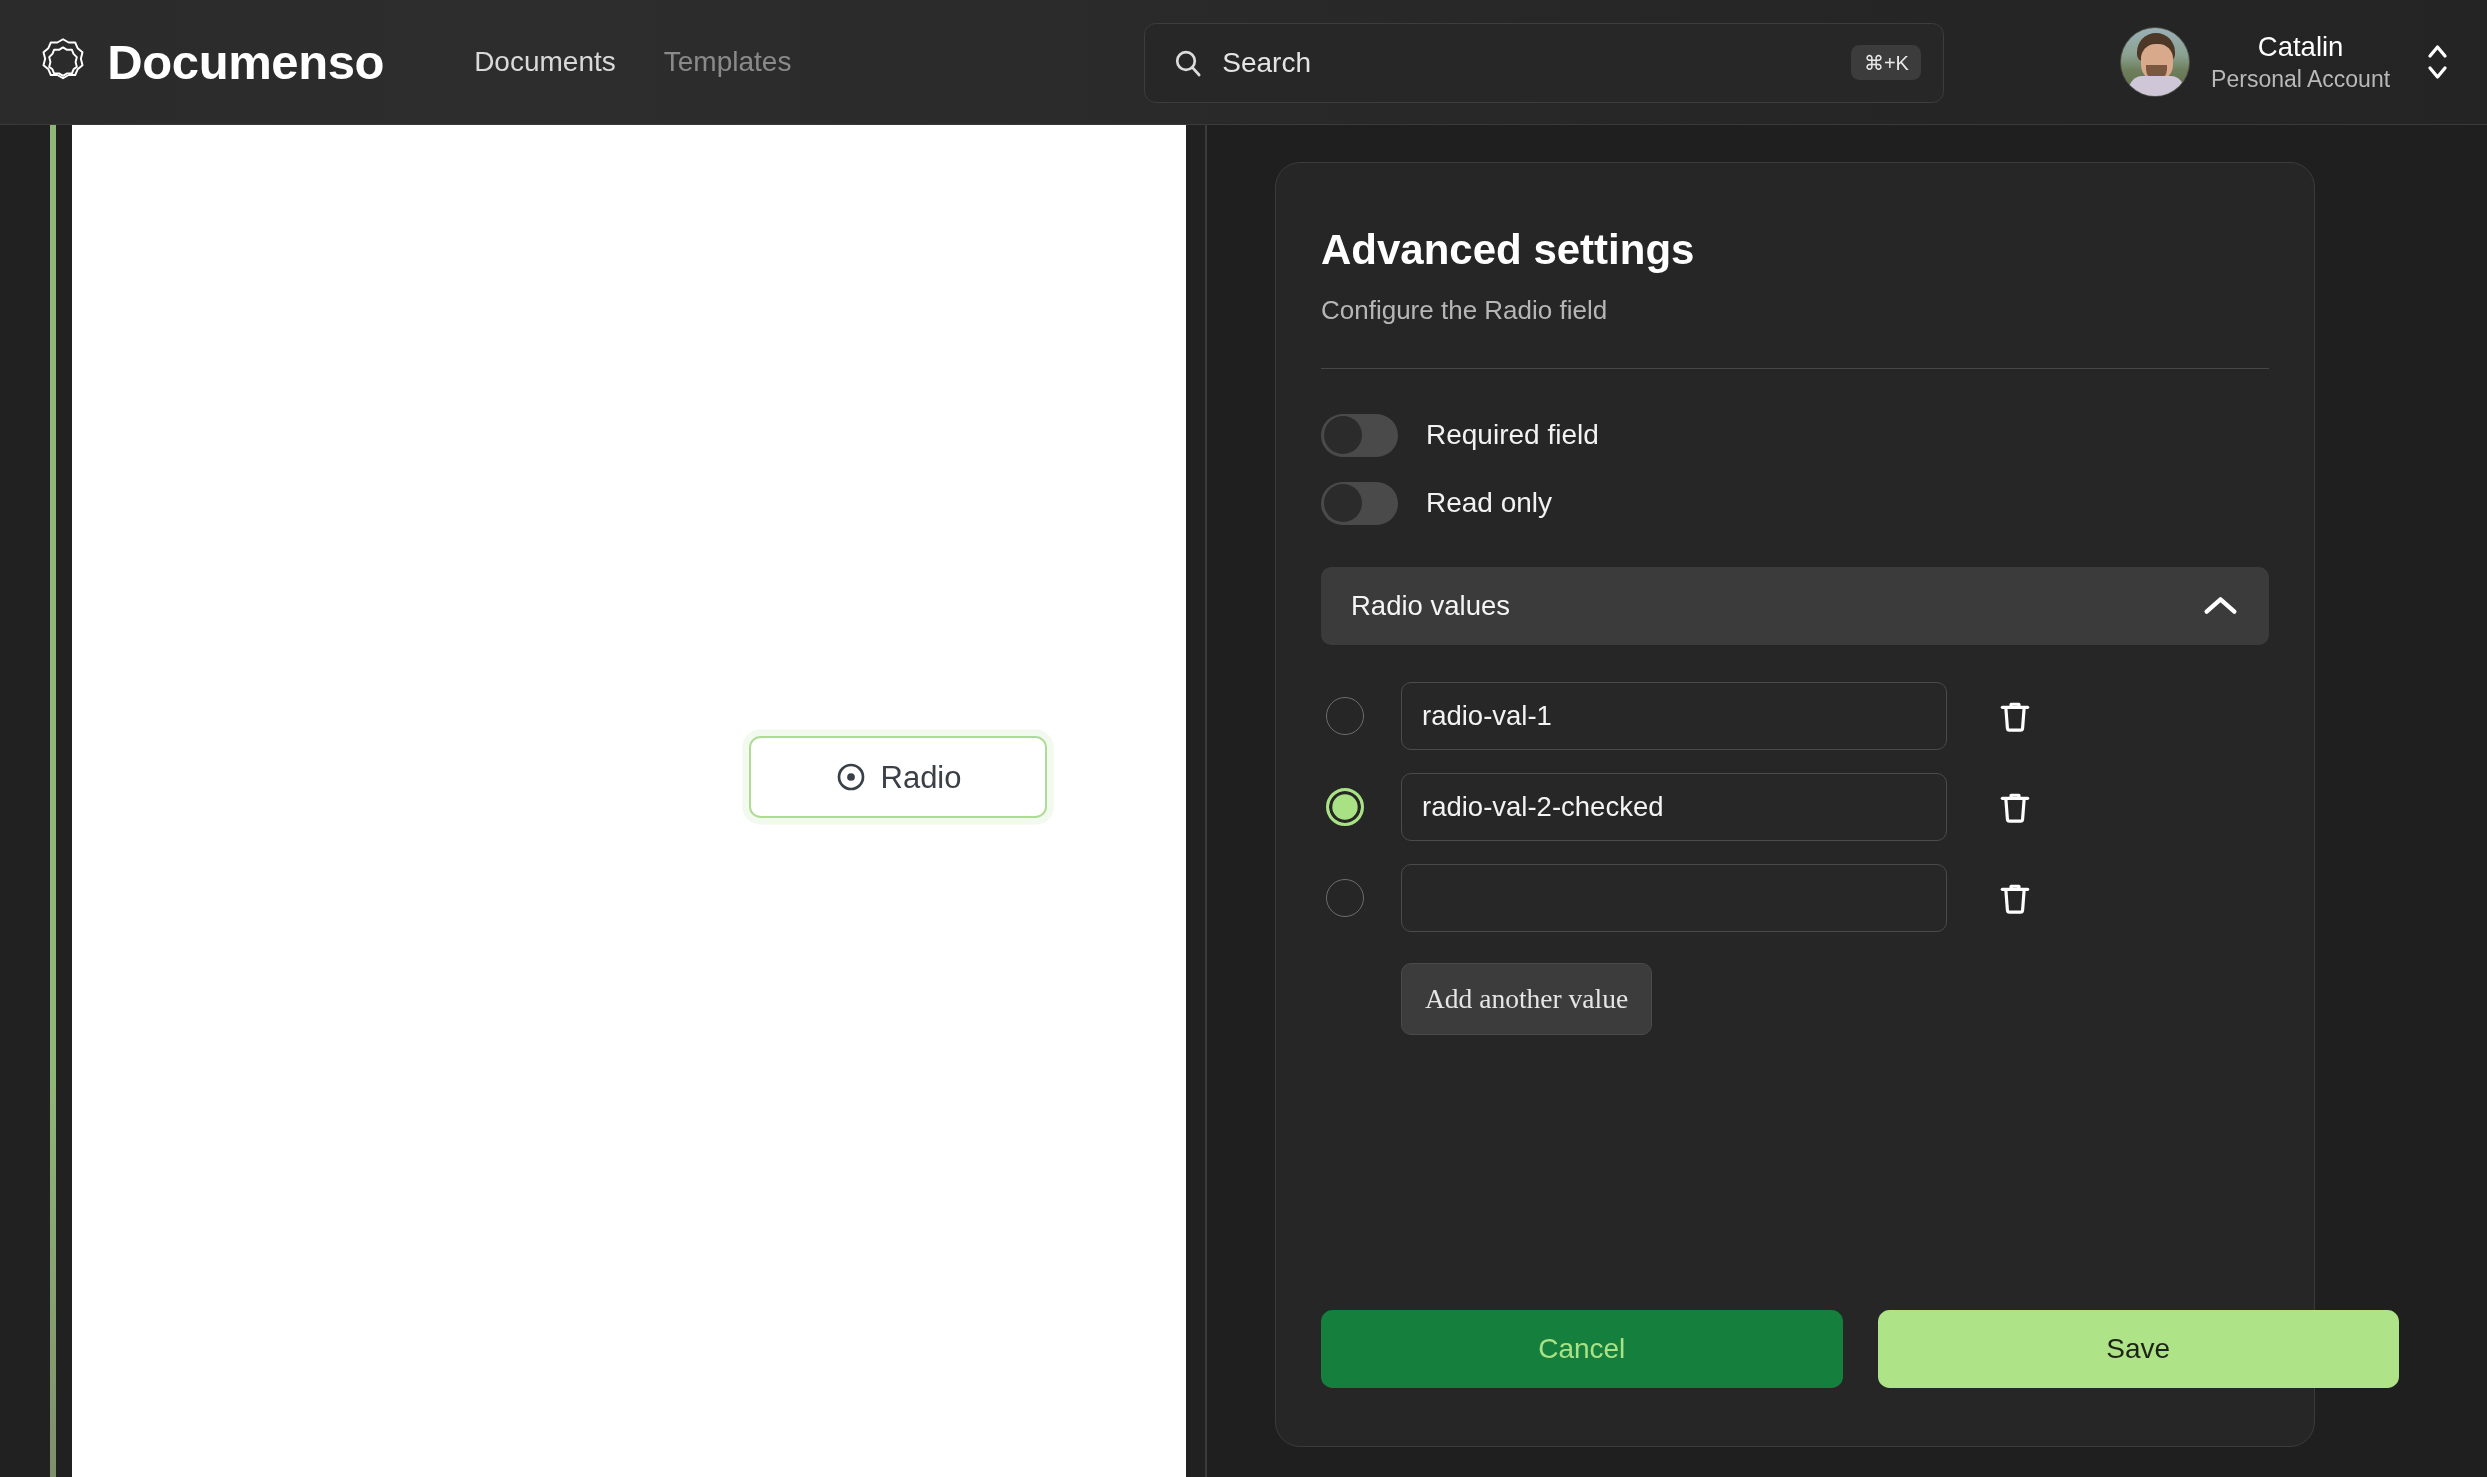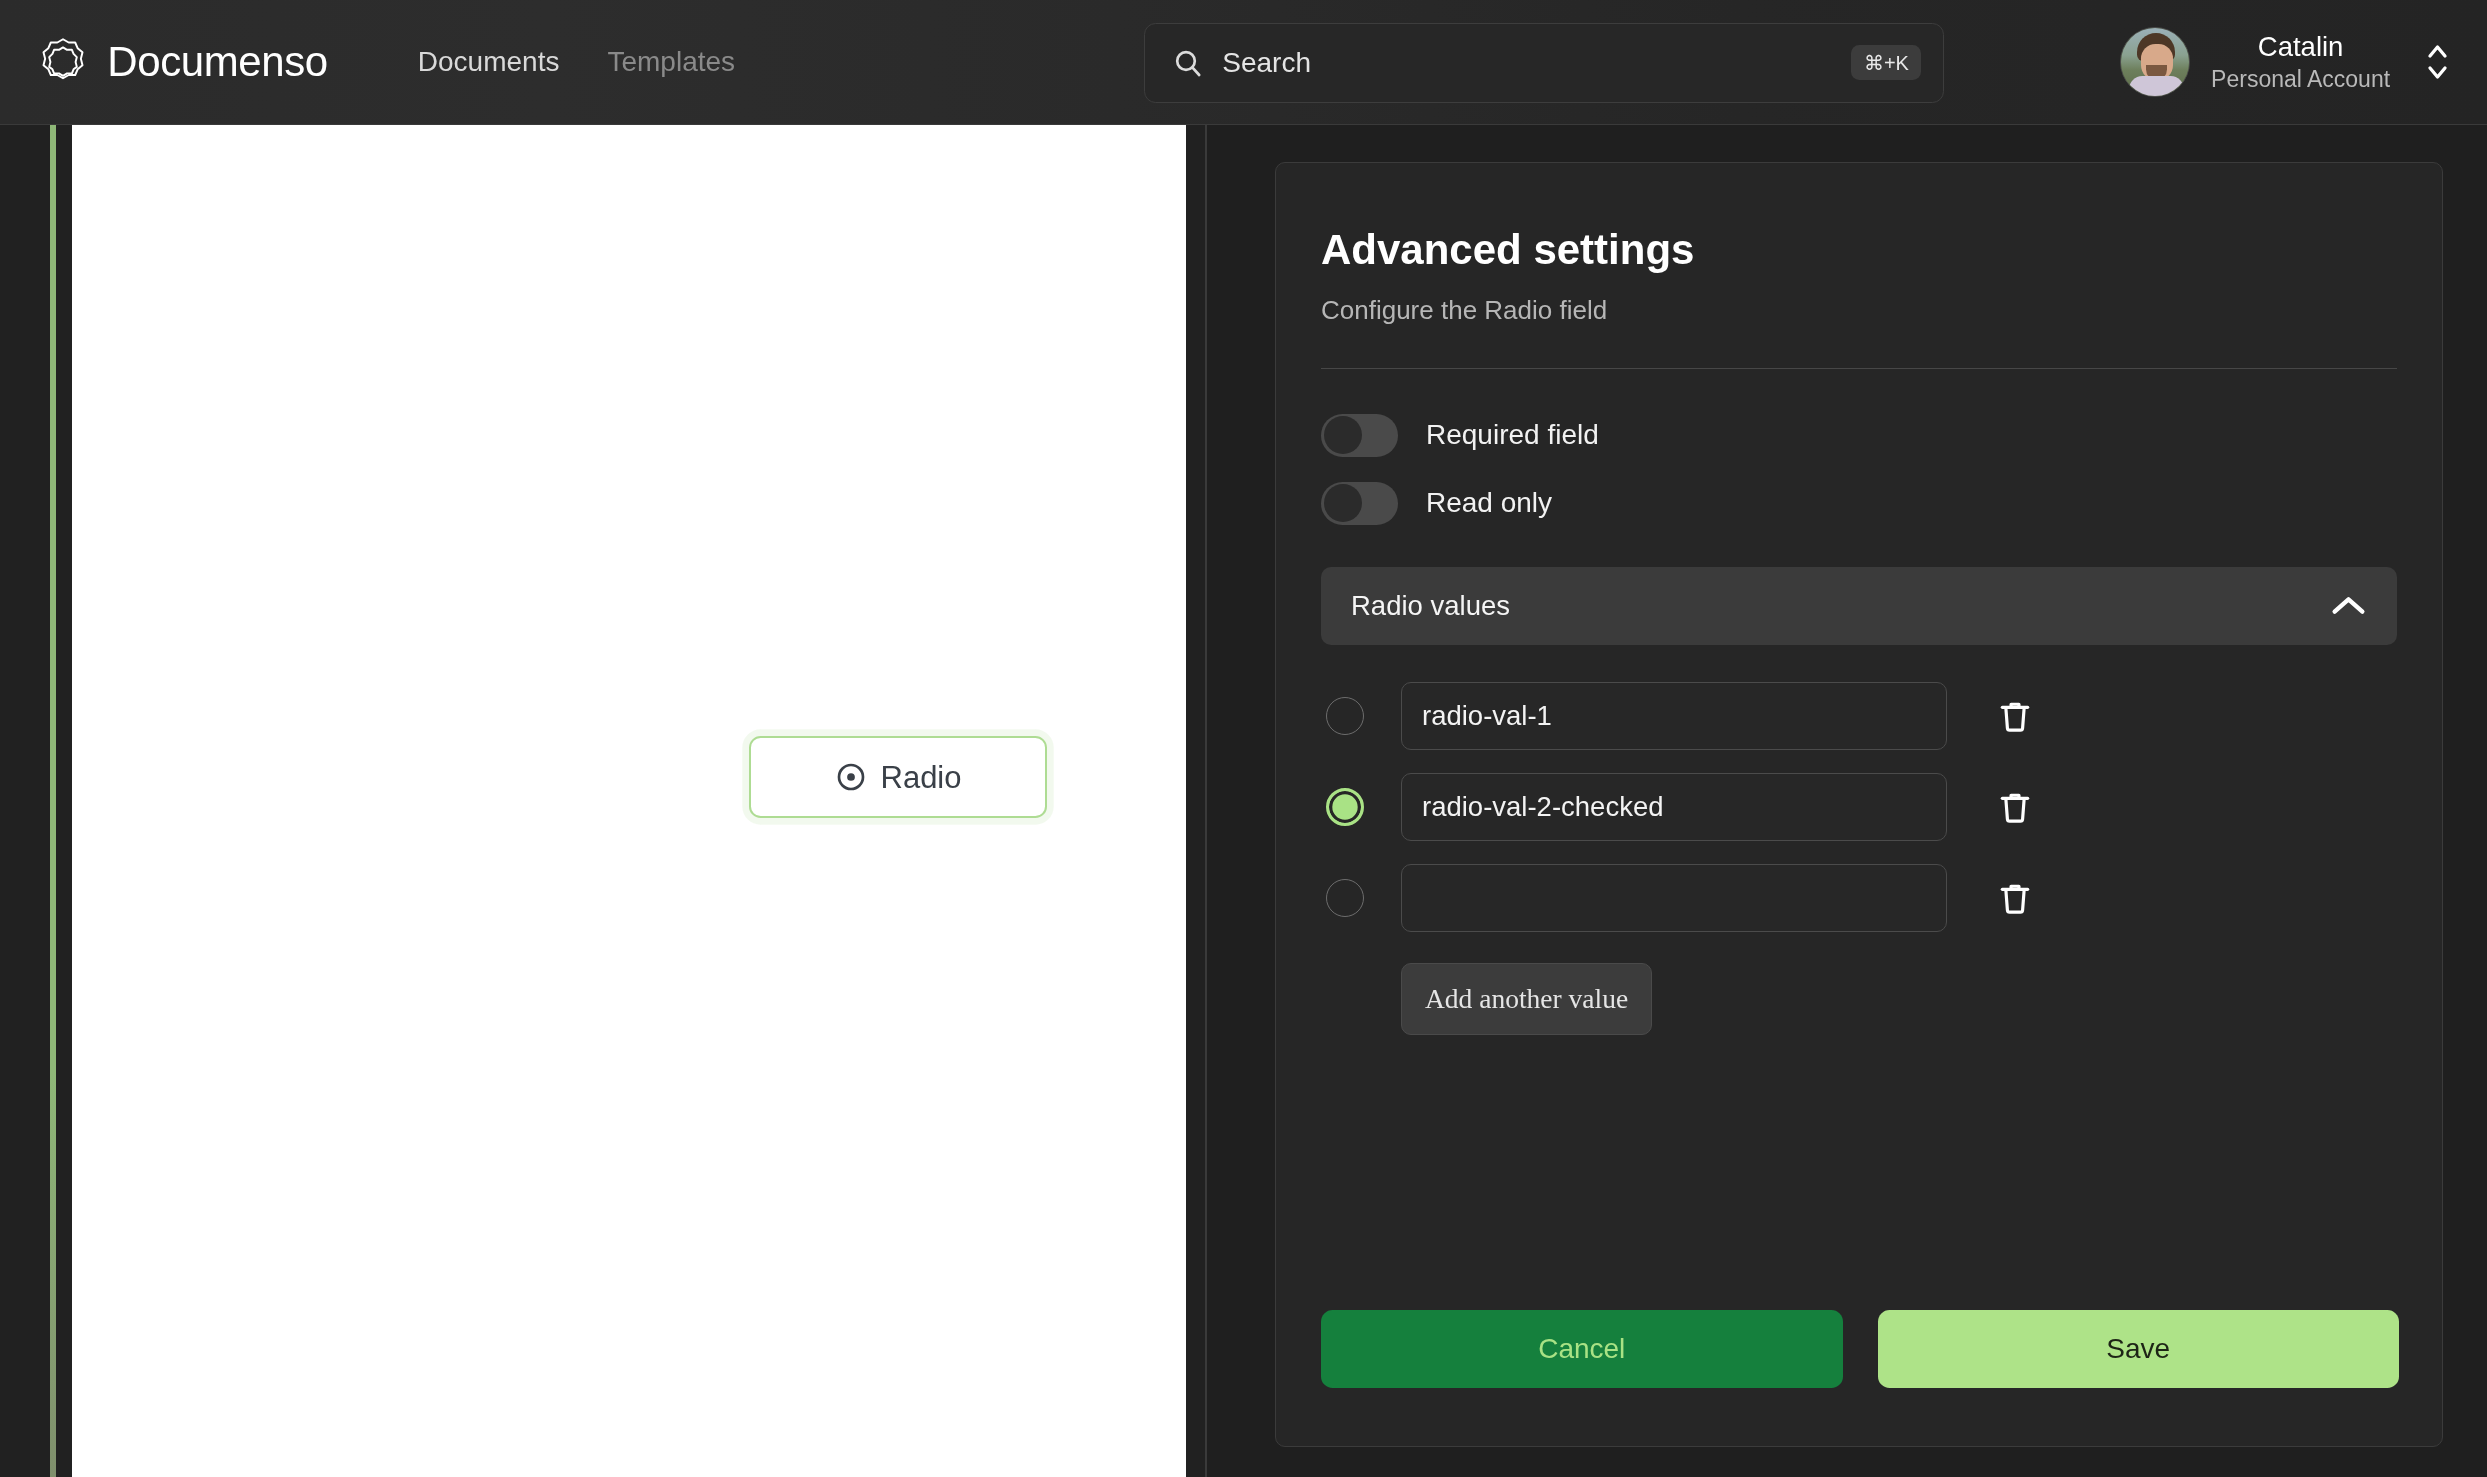--- a/index.html
+++ b/index.html
@@ -33,22 +33,22 @@
 
   .brand {
     display: flex;
     align-items: center;
     gap: 18.3px;
     margin-left: 37px;
   }
   .brand-logo { width: 52px; height: 52px; display: block; }
   .brand-name {
     color: #ffffff;
-    font-size: 42px;
-    font-weight: normal;
+    font-size: 49px;
+    font-weight: bold;
     letter-spacing: -0.4px;
     line-height: 1;
   }
 
   .nav {
     display: flex;
     align-items: center;
     gap: 48px;
     margin-left: 90px;
   }
@@ -156,24 +156,24 @@
     justify-content: center;
     gap: 14px;
   }
   .radio-field-icon { width: 32px; height: 32px; }
   .radio-field-label { color: #3a4048; font-size: 31px; line-height: 1; }
 
   
   .panel {
     position: absolute;
     left: 1275px; top: 162px;
-    width: 1168px; height: 1285px;
+    width: 1040px; height: 1285px;
     background: #262626;
     border: 0.8px solid #3b3b3b;
-    border-radius: 10px;
+    border-radius: 25px;
     padding: 0 45px;
   }
   .panel-title {
     color: #ffffff;
     font-size: 42px;
     font-weight: bold;
     margin-top: 64px;
     line-height: 1.1;
   }
   .panel-sub {

